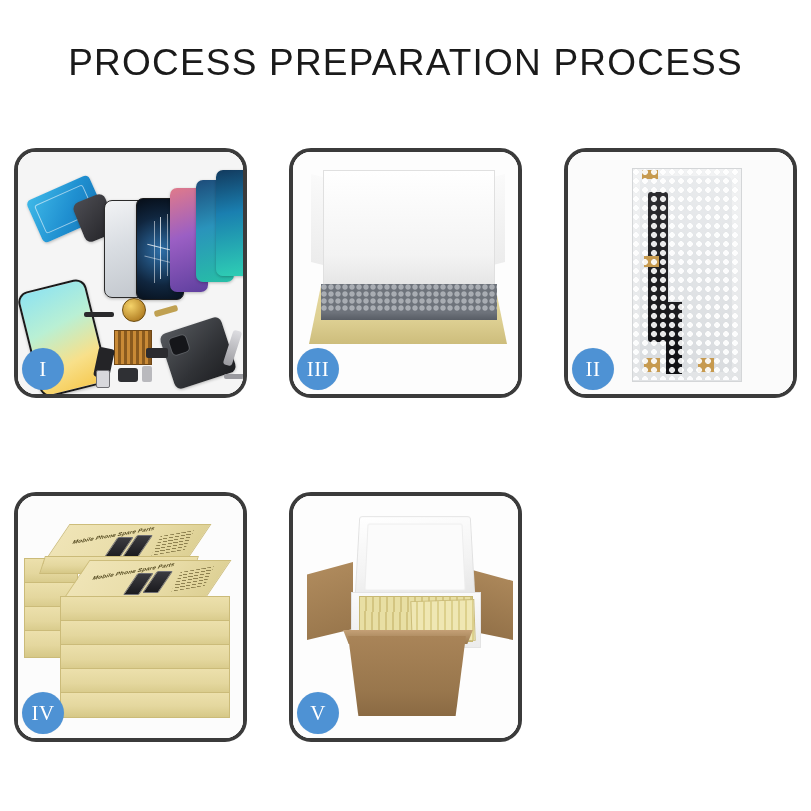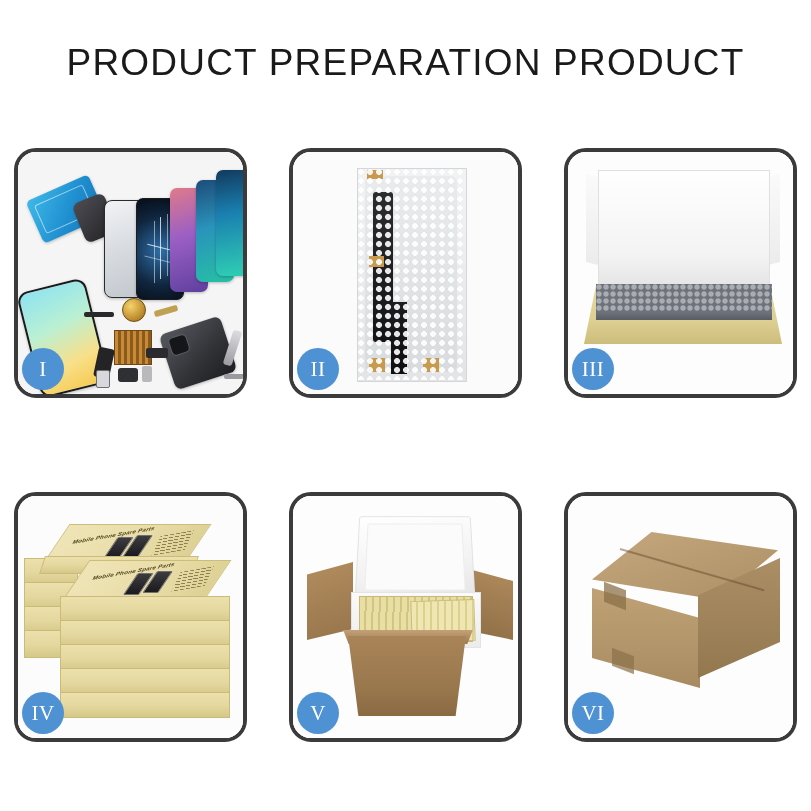--- a/index.html
+++ b/index.html
@@ -377,21 +377,21 @@
     background: rgba(139,112,72,0.7);
     transform: skewY(21deg);
   }
 </style>
 </head>
 <body>
 
 <div class="page">
 
   <div class="header">
-    <div class="title">PRODUCT PREPARATION PRODUCT</div>
+    <div class="title">PROCESS PREPARATION PROCESS</div>
   </div>
 
   <div class="grid">
 
     <div class="panel">
       <div class="panel-inner">
         <div class="collage">
           <div class="ph ph-blue"></div>
           <div class="ph ph-dark1"></div>
           <div class="ph ph-glass"></div>
@@ -412,47 +412,47 @@
           <div class="flex7"></div>
           <div class="tool"></div>
           <div class="screws"></div>
         </div>
       </div>
       <div class="badge">I</div>
     </div>
 
     <div class="panel">
       <div class="panel-inner">
+        <div class="box3">
+          <div class="lid3-flapL"></div>
+          <div class="lid3-flapR"></div>
+          <div class="lid3"></div>
+          <div class="tray3"></div>
+          <div class="bubble3"></div>
+          <div class="bubble3-edge"></div>
+        </div>
+      </div>
+      <div class="badge">III</div>
+    </div>
+
+    <div class="panel">
+      <div class="panel-inner">
         <div class="bubblewrap">
           <div class="bw-bag"></div>
           <div class="bw-inner"></div>
           <div class="bw-screen"></div>
           <div class="bw-screen2"></div>
           <div class="bw-tape1"></div>
           <div class="bw-tape2"></div>
           <div class="bw-tape3"></div>
           <div class="bw-tape4"></div>
           <div class="bw-dots"></div>
         </div>
       </div>
       <div class="badge">II</div>
-    </div>
-
-    <div class="panel">
-      <div class="panel-inner">
-        <div class="box3">
-          <div class="lid3-flapL"></div>
-          <div class="lid3-flapR"></div>
-          <div class="lid3"></div>
-          <div class="tray3"></div>
-          <div class="bubble3"></div>
-          <div class="bubble3-edge"></div>
-        </div>
-      </div>
-      <div class="badge">III</div>
     </div>
 
     <div class="panel">
       <div class="panel-inner">
         <div class="stack">
 
           <div class="sbox" style="left:6px; top:62px; width:52px; height:26px;"></div>
           <div class="sbox" style="left:6px; top:86px; width:52px; height:26px;"></div>
           <div class="sbox" style="left:6px; top:110px; width:52px; height:26px;"></div>
           <div class="sbox" style="left:6px; top:134px; width:52px; height:26px;"></div>
@@ -491,28 +491,15 @@
           <div class="foam-box"></div>
           <div class="yellow-stack"></div>
           <div class="yellow-stack2"></div>
           <div class="ct-rim"></div>
           <div class="ct-body"></div>
         </div>
       </div>
       <div class="badge">V</div>
     </div>
 
-    <div class="panel">
-      <div class="panel-inner">
-        <div class="sealed">
-          <div class="sb-top"></div>
-          <div class="sb-front"></div>
-          <div class="sb-side"></div>
-          <div class="sb-seam"></div>
-          <div class="sb-tape1"></div>
-          <div class="sb-tape2"></div>
-        </div>
-      </div>
-      <div class="badge">VI</div>
-    </div>
 
   </div>
 </div>
 
 </body></html>

